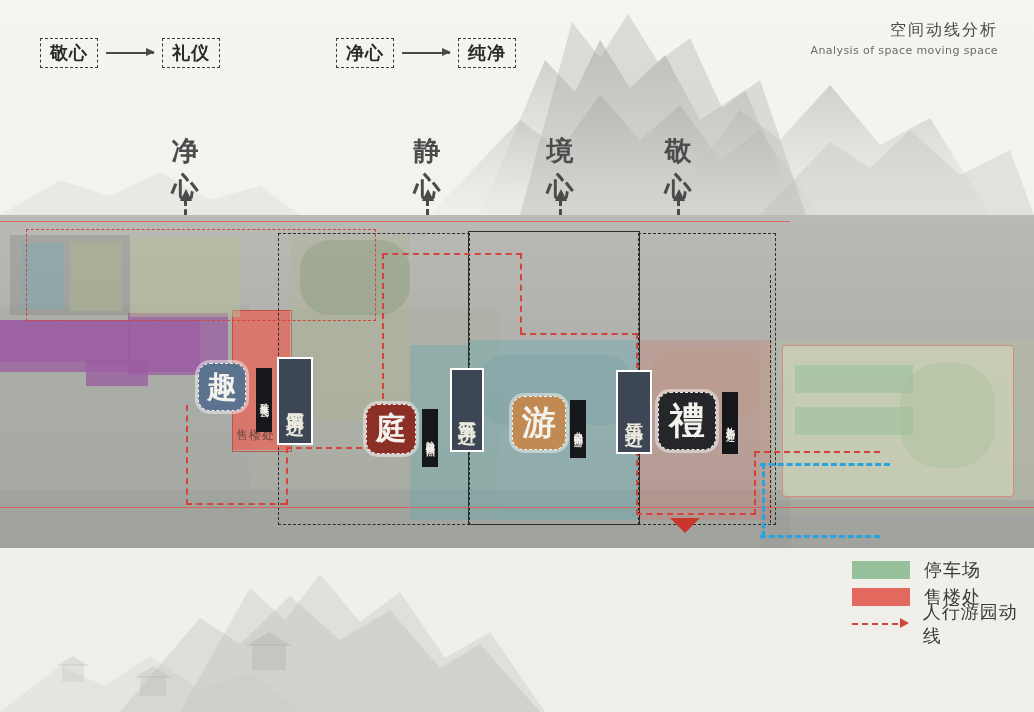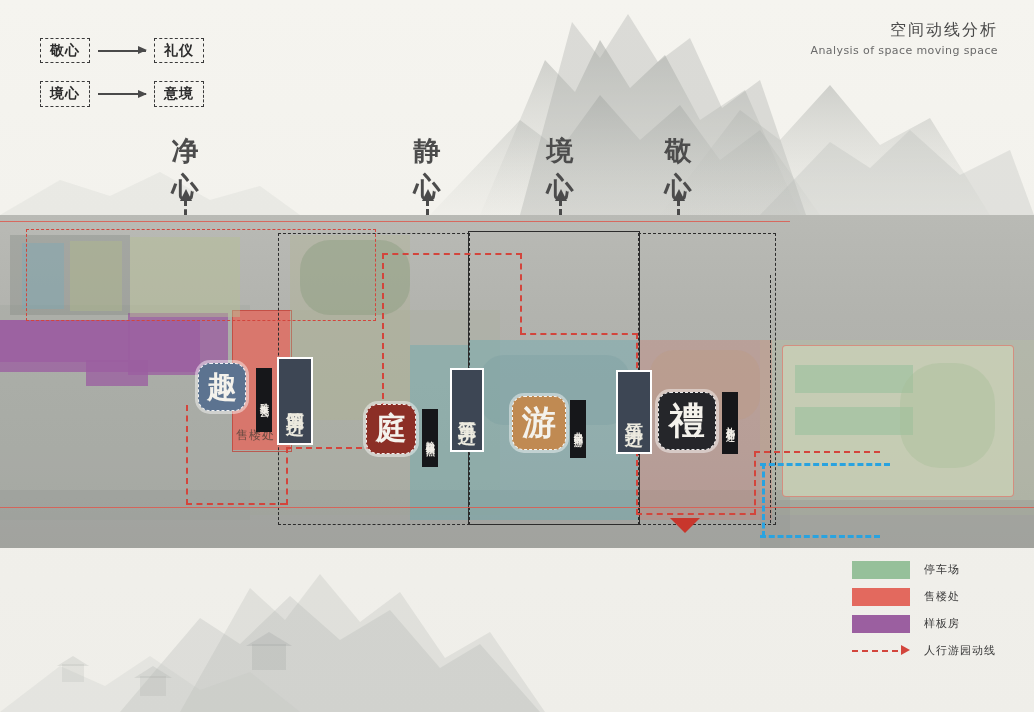--- a/index.html
+++ b/index.html
@@ -17,21 +17,21 @@
 
   
   .plan-band{position:absolute;left:0;top:215px;width:1034px;height:333px;
     background:linear-gradient(180deg,#b9bab5 0%,#b2b3ae 30%,#aeafaa 70%,#a8a9a4 100%);}
   .plan-inner{position:absolute;inset:0;overflow:hidden;}
 
   
   .concept-group{position:absolute;}
   .cbox{
     display:inline-block;border:1.5px dashed #3a3a3a;
-    padding:4px 9px;font-size:14px;color:#2b2b2b;letter-spacing:1px;
+    padding:4px 9px;font-size:18px;color:#2b2b2b;letter-spacing:1px;
     font-family:"DejaVu Serif","Liberation Serif",serif;font-weight:700;
     background:transparent;line-height:1.1;
   }
   .crow{display:flex;align-items:center;gap:8px;margin-bottom:18px;}
   .carrow{position:relative;width:48px;height:2px;background:#4a4a4a;}
   .carrow::after{content:"";position:absolute;right:-1px;top:-3.5px;
     border-left:9px solid #4a4a4a;border-top:4.5px solid transparent;border-bottom:4.5px solid transparent;}
 
   
   .title-block{position:absolute;right:36px;top:20px;text-align:right;}
@@ -106,21 +106,21 @@
   .route-ped-v{position:absolute;border-left:2px dashed #d3453c;}
 
   
   .legend{position:absolute;left:852px;top:556px;}
   .lrow{display:flex;align-items:center;height:27px;}
   .lswatch{width:58px;height:18px;margin-right:14px;}
   .lline{width:58px;margin-right:14px;position:relative;height:14px;}
   .lline i{position:absolute;left:0;top:6px;width:46px;border-top:2.5px dashed currentColor;display:block;}
   .lline b{position:absolute;right:0;top:1.5px;width:0;height:0;
     border-left:9px solid currentColor;border-top:5px solid transparent;border-bottom:5px solid transparent;}
-  .ltext{font-size:11px;color:#3b3b3b;letter-spacing:1px;
+  .ltext{font-size:18px;color:#3b3b3b;letter-spacing:1px;
     font-family:"DejaVu Sans","Liberation Sans",sans-serif;}
 
   .entry-tri{position:absolute;width:0;height:0;
     border-left:15px solid transparent;border-right:15px solid transparent;border-bottom:15px solid #c8362c;}
 </style>
 </head>
 <body>
 
 <div id="stage">
 
@@ -146,28 +146,28 @@
       <path d="M0 215 L60 180 L110 196 L160 172 L210 200 L260 186 L300 215 Z" fill="#bec1bd" opacity=".18"></path>
     </svg>
   </div>
 
   <div class="concept-group" style="left:40px;top:38px;">
     <div class="crow">
       <span class="cbox">敬心</span>
       <span class="carrow"></span>
       <span class="cbox">礼仪</span>
     </div>
+  </div>
+
+  <div class="concept-group" style="left:336px;top:38px;">
     <div class="crow">
-      <span class="cbox">境心</span>
+      <span class="cbox">净心</span>
       <span class="carrow"></span>
-      <span class="cbox">意境</span>
-    </div>
-  </div>
-
-  <div class="concept-group" style="left:336px;top:38px;">
+      <span class="cbox">纯净</span>
+    </div>
   </div>
 
   <div class="title-block">
     <div class="title-cn">空间动线分析</div>
     <div class="title-en">Analysis of space moving space</div>
   </div>
 
   <div class="vlabel" style="left:160px;top:133px;width:50px;">
     <span class="ch">净</span>
     <span class="ch">心</span>
@@ -294,24 +294,20 @@
   <div class="legend">
     <div class="lrow">
       <span class="lswatch" style="background:#96c09a;"></span>
       <span class="ltext">停车场</span>
     </div>
     <div class="lrow">
       <span class="lswatch" style="background:#e3695e;"></span>
       <span class="ltext">售楼处</span>
     </div>
     <div class="lrow">
-      <span class="lswatch" style="background:#9b5fa0;"></span>
-      <span class="ltext">样板房</span>
-    </div>
-    <div class="lrow">
       <span class="lline" style="color:#d3453c;">
           <i></i>
           <b></b>
         </span>
       <span class="ltext">人行游园动线</span>
     </div>
   </div>
 
 </div>
 

